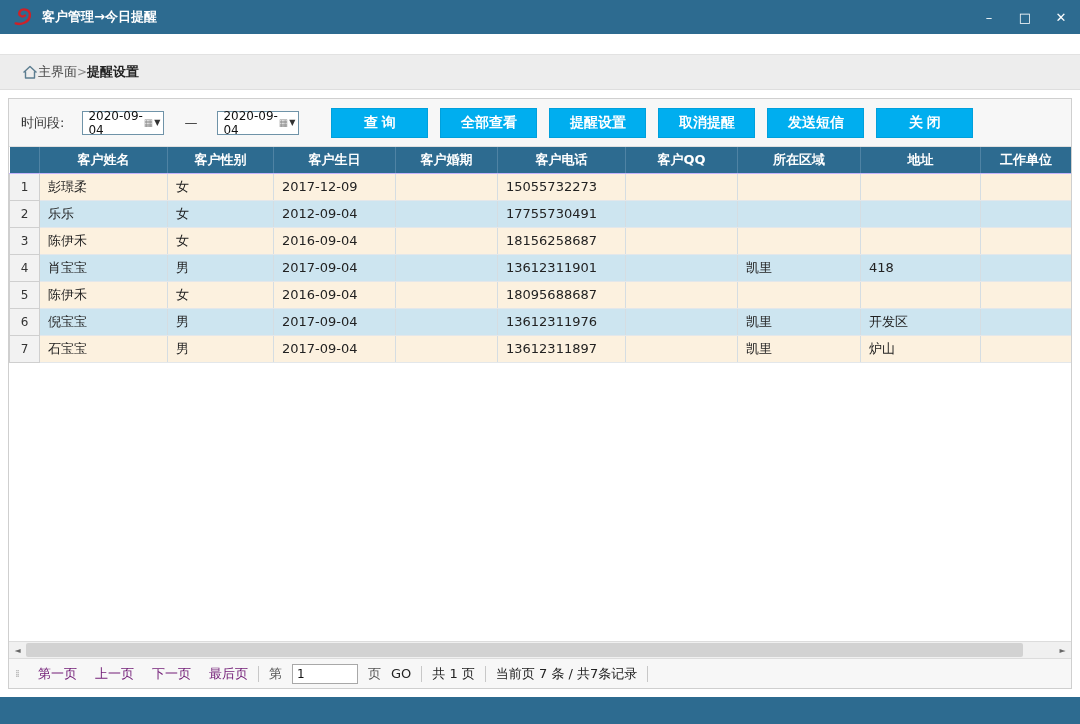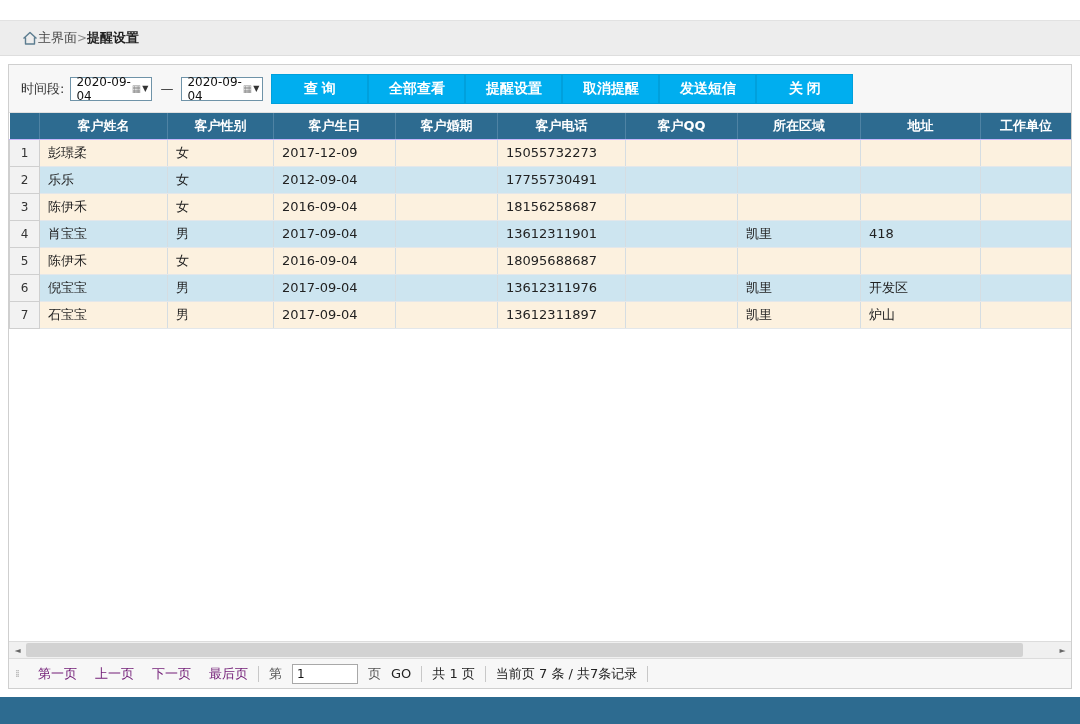--- a/index.html
+++ b/index.html
@@ -21,30 +21,30 @@
   .crumb-home-icon { display:flex; align-items:center; }
   .crumb { font-size:13px; color:#444; }
   .crumb-sep { font-size:12px; color:#888; }
   .crumb-current { font-size:13px; color:#222; font-weight:bold; }
 
   
   .content { flex:1 1 auto; padding:8px; display:flex; flex-direction:column; background:#ffffff; min-height:0; }
   .panel { flex:1 1 auto; border:1px solid #cfcfcf; display:flex; flex-direction:column; min-height:0; }
 
   
-  .toolbar { height:48px; background:#f7f7f7; border-bottom:1px solid #e0e0e0; display:flex; align-items:center; padding:0 12px; flex:0 0 auto; }
+  .toolbar { height:48px; background:#f7f7f7; border-bottom:1px solid #e0e0e0; display:flex; align-items:center; padding:0 12px; flex:0 0 auto;gap:12px; }
   .tb-label { font-size:13px; color:#333; margin-right:6px; }
   .datebox { display:flex; align-items:center; width:82px; height:24px; background:#fff; border:1px solid #6f93a8; }
   .datebox .dval { flex:1; font-size:12px; color:#111; padding-left:5px; }
   .datebox .dicon { font-size:10px; color:#8a8a8a; margin-right:1px; }
   .datebox .darrow { font-size:8px; color:#333; margin-right:3px; }
   .date-dash { margin:0 8px; color:#333; font-size:13px; }
   .btn { width:97px; height:30px; background:#00aeef; border:1px solid #00a0dc;
          color:#fff; font-size:14px; font-weight:bold; display:flex; align-items:center; justify-content:center; cursor:default; }
-  .btn:first-of-type { margin-left:8px; }
+  .btn:first-of-type { margin-left:20px; }
 
   
   .table-wrap { flex:1 1 auto; background:#ffffff; overflow:hidden; min-height:0; }
   table.grid { border-collapse:collapse; table-layout:fixed; width:1062px; }
   table.grid th { background:#2d6b90; color:#ffffff; font-size:13px; font-weight:600; height:26px;
                   border-right:1px solid #4f83a4; border-bottom:1px solid #c4b5fd; text-align:center; }
   table.grid th.corner { background:#2d6b90; }
   table.grid td { height:27px; font-size:13px; color:#222; padding:0 0 0 8px;
                   border-right:1px solid #d5dde2; border-bottom:1px solid #e3e7ea;
                   overflow:hidden; white-space:nowrap; }
@@ -69,20 +69,33 @@
               font-family:"DejaVu Sans","Liberation Sans",sans-serif; }
 
   
   .bottombar { height:27px; background:#2d6b90; flex:0 0 auto; }
 </style>
 </head>
 <body>
 
 <div class="window">
 
+  <div class="titlebar">
+    <span class="logo">
+      <svg width="22" height="22" viewBox="0 0 24 24">
+        <path d="M4 19 C11 21 20 17 19.5 9 C19 3.5 11 2 8.5 6 C6.5 9.5 10.5 13 14 10.5" stroke="#cc2229" stroke-width="2.6" fill="none" stroke-linecap="round"></path>
+      </svg>
+    </span>
+    <span class="title">客户管理→今日提醒</span>
+    <span class="win-controls">
+      <span class="win-btn">–</span>
+      <span class="win-btn">□</span>
+      <span class="win-btn">✕</span>
+    </span>
+  </div>
 
   <div class="menu-gap"></div>
 
   <div class="breadcrumb">
     <span class="crumb-home-icon">
       <svg width="16" height="15" viewBox="0 0 16 15">
         <path d="M1.5 7.5 L8 1.5 L14.5 7.5 M3.5 6.5 V13 H12.5 V6.5" stroke="#5c7d90" stroke-width="1.4" fill="none" stroke-linejoin="round"></path>
       </svg>
     </span>
     <span class="crumb">主界面</span>

